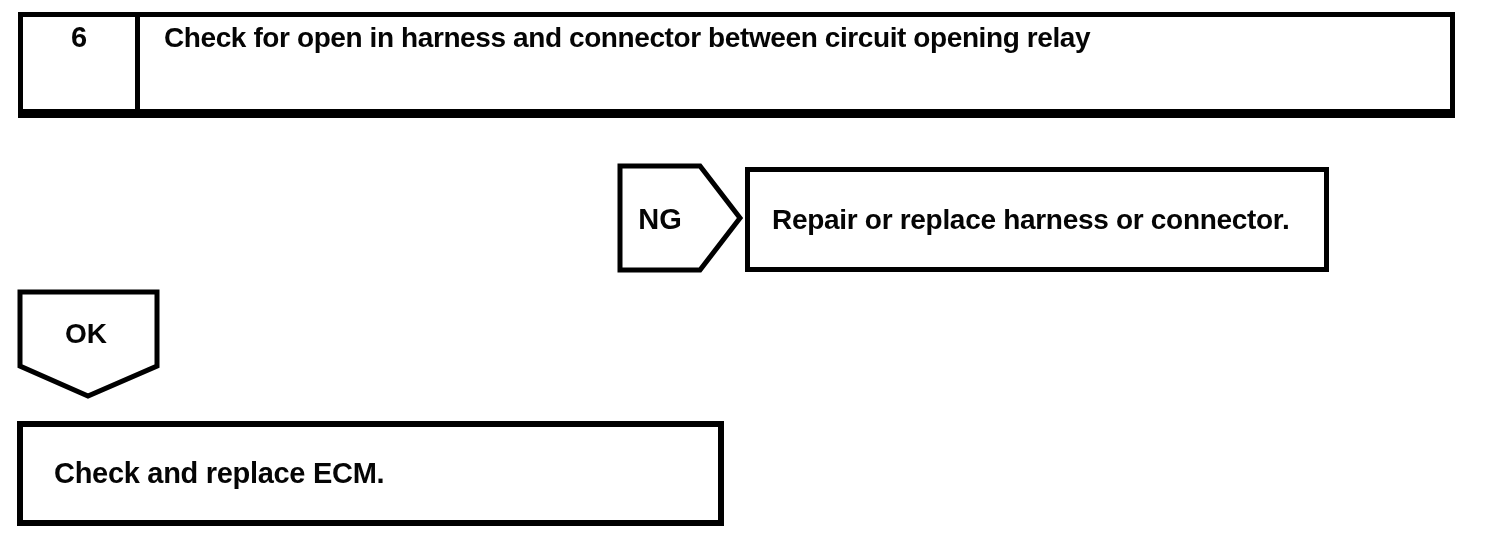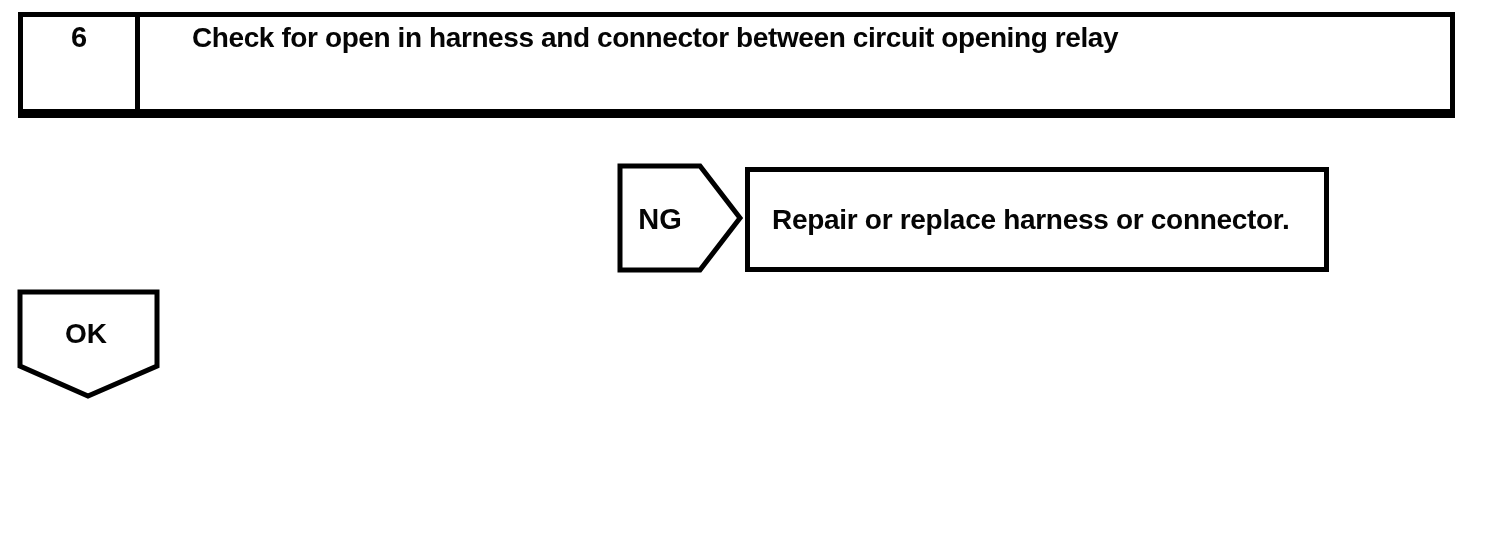--- a/index.html
+++ b/index.html
@@ -39,21 +39,20 @@
     font-size: 29px;
     flex: 0 0 auto;
   }
   .instr-cell {
     flex: 1 1 auto;
     padding: 5px 18px 0 24px;
     font-size: 28px;
     line-height: 31px;
     letter-spacing: -0.4px;
     white-space: nowrap;
-    margin-left: 28px;
   }
   
   .shape-svg {
     position: absolute;
     overflow: visible;
   }
   .ng-svg { left: 613px; top: 158px; }
   .ok-svg { left: 14px;  top: 286px; }
   .shape-svg text {
     font-family: "Liberation Sans", sans-serif;
@@ -110,14 +109,17 @@
 
   <div class="action-box ng-box">
     <span>Repair or replace harness or connector.</span>
   </div>
 
   <svg class="shape-svg ok-svg" width="152" height="118">
     <polygon points="6,6 143,6 143,80 74,110 6,80" fill="#ffffff" stroke="#000000" stroke-width="5"></polygon>
     <text x="72" y="57" text-anchor="middle" font-size="28">OK</text>
   </svg>
 
+  <div class="action-box ok-box">
+    <span>Check and replace ECM.</span>
+  </div>
 
 </div>
 
 </body></html>

